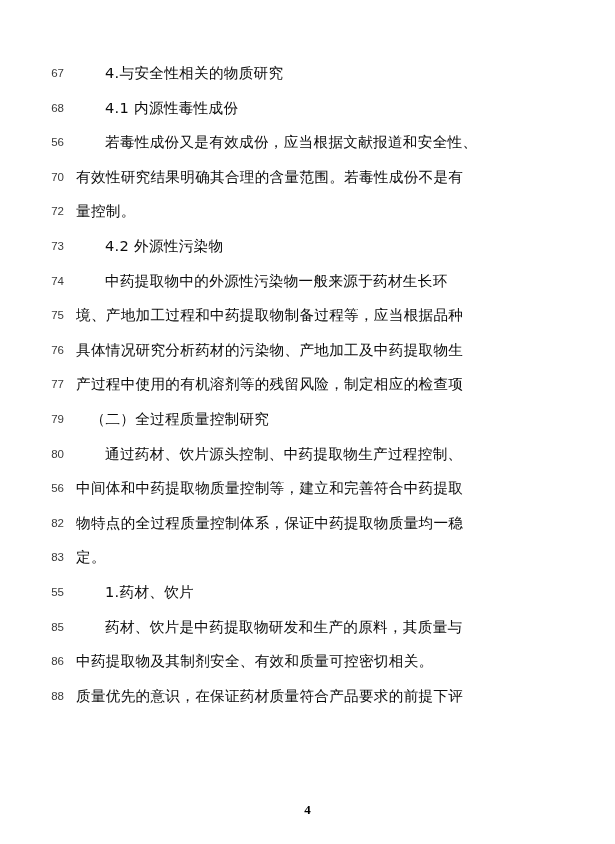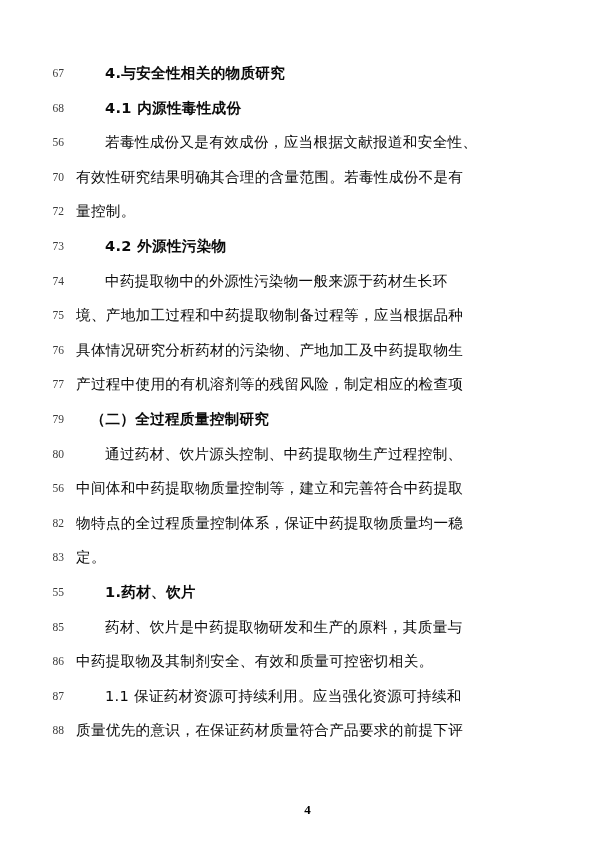--- a/index.html
+++ b/index.html
@@ -27,21 +27,21 @@
   }
   .line-row {
     display: flex;
     align-items: flex-start;
     min-height: 34.6px;
   }
   .line-num {
     width: 28px;
     flex: 0 0 28px;
     text-align: right;
-    font-family: Liberation Serif, serif;
+    font-family: Liberation Sans, sans-serif;
     font-size: 11.5px;
     color: #3a3a3a;
     line-height: 34.6px;
     padding-right: 12px;
     box-sizing: border-box;
     user-select: none;
   }
   .line-text {
     flex: 1 1 auto;
     font-family: "DejaVu Sans", sans-serif;
@@ -51,21 +51,21 @@
     letter-spacing: 0.3px;
     white-space: pre;
   }
   .indent-2 {
     padding-left: 29px;
   }
   .indent-1 {
     padding-left: 14.5px;
   }
   .heading {
-    font-weight: bold;
+    font-weight: normal;
   }
   .page-number {
     position: absolute;
     left: 0;
     right: 0;
     bottom: 26px;
     text-align: center;
     font-family: "Liberation Serif", serif;
     font-weight: bold;
     font-size: 13px;
@@ -143,22 +143,18 @@
       </div>
       <div class="line-row">
         <div class="line-num">85</div>
         <div class="line-text indent-2">药材、饮片是中药提取物研发和生产的原料，其质量与</div>
       </div>
       <div class="line-row">
         <div class="line-num">86</div>
         <div class="line-text">中药提取物及其制剂安全、有效和质量可控密切相关。</div>
       </div>
       <div class="line-row">
-        <div class="line-num">87</div>
-        <div class="line-text indent-2">1.1 保证药材资源可持续利用。应当强化资源可持续和</div>
-      </div>
-      <div class="line-row">
         <div class="line-num">88</div>
         <div class="line-text">质量优先的意识，在保证药材质量符合产品要求的前提下评</div>
       </div>
     </div>
   <div class="page-number">4</div>
 </div>
 
 </body></html>

